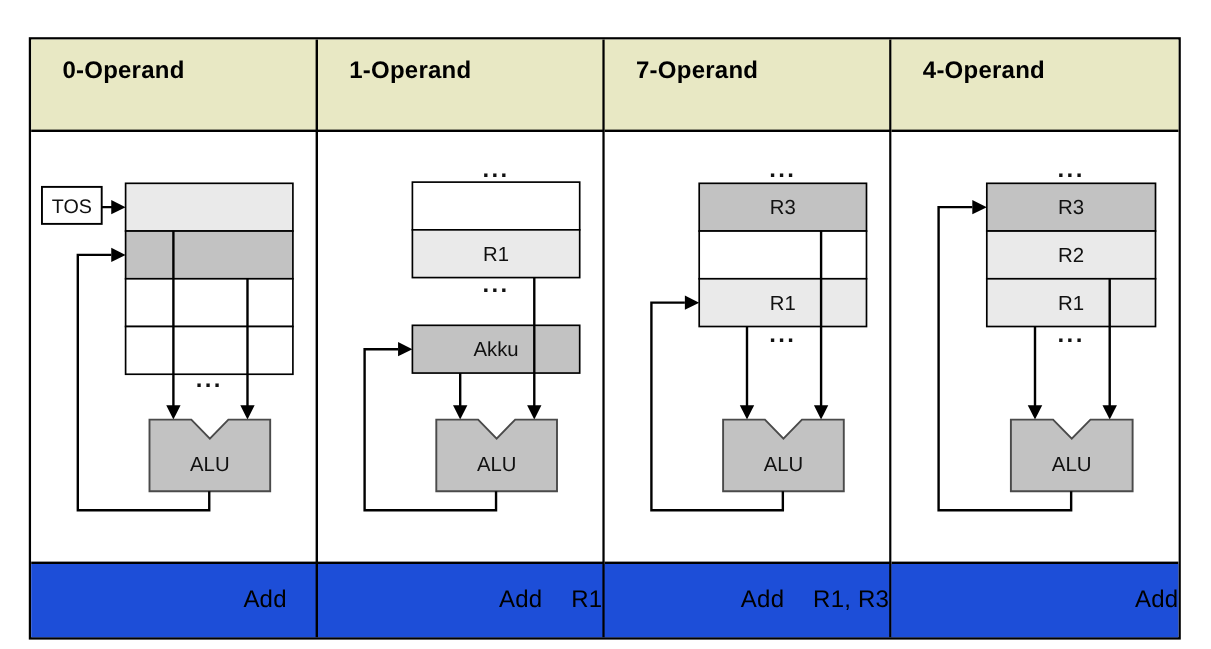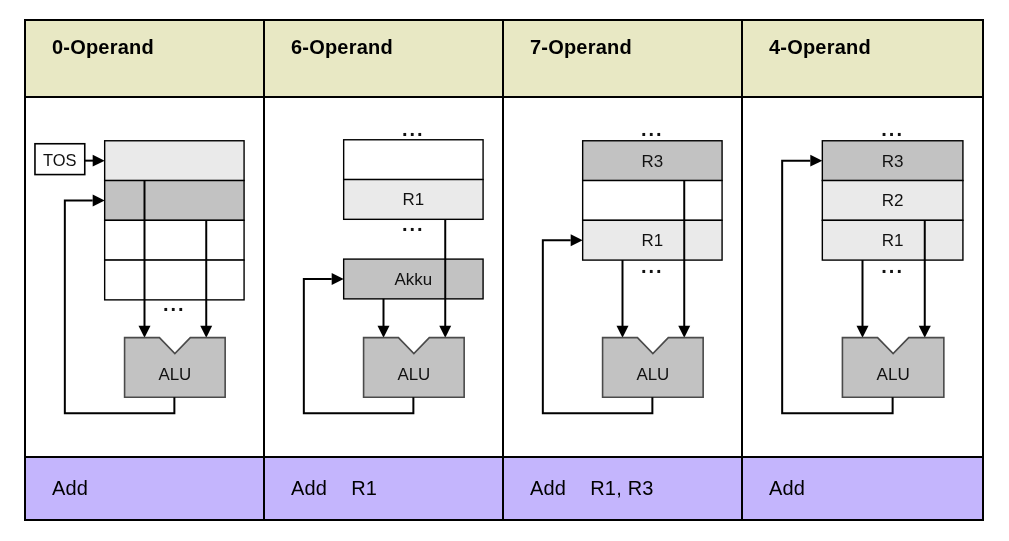--- a/index.html
+++ b/index.html
@@ -5,21 +5,21 @@
   html, body { margin: 0; padding: 0; background: #ffffff; }
   #canvas {
     position: relative;
     width: 1009px; height: 541px;
     background: #ffffff;
     font-family: "Liberation Sans", sans-serif;
     color: #000;
   }
   #arch-table {
     position: absolute;
-    left: 24px; top: 19px;
+    left: 24px; top: 31px;
     width: 960px; height: 502px;
     box-sizing: border-box;
     border: 2px solid #000;
     display: grid;
     grid-template-columns: repeat(4, 1fr);
     grid-template-rows: 77px 360px 1fr;
     background: #fff;
   }
   .cell { box-sizing: border-box; }
   .cell.vline { border-right: 2px solid #000; }
@@ -31,25 +31,25 @@
     letter-spacing: 0.2px;
   }
   .diagram-cell {
     background: #ffffff;
     border-bottom: 2px solid #000;
     position: relative;
     overflow: hidden;
   }
   .diagram-cell svg { display: block; width: 100%; height: 100%; }
   .footer-cell {
-    background: #c4b5fd;
+    background: #1d4ed8;
     display: flex; align-items: center;
-    padding-left: 26px;
     font-size: 20px;
     letter-spacing: 0.2px;
+    justify-content: flex-end;
   }
   .operands { margin-left: 24px; }
 
   
   .reg-rect   { stroke: #000; stroke-width: 1.4px; }
   .reg-white  { fill: #ffffff; }
   .reg-light  { fill: #eaeaea; }
   .reg-dark   { fill: #c2c2c2; }
   .tos-rect   { fill: #ffffff; stroke: #000; stroke-width: 1.6px; }
   .alu-shape  { fill: #c2c2c2; stroke: #4a4a4a; stroke-width: 1.6px; }
@@ -63,21 +63,21 @@
 </head>
 <body>
 
 <div id="canvas">
   <div id="arch-table">
 
     <div class="cell vline header-cell">
       <div>0-Operand</div>
     </div>
     <div class="cell vline header-cell">
-      <div>6-Operand</div>
+      <div>1-Operand</div>
     </div>
     <div class="cell vline header-cell">
       <div>7-Operand</div>
       <div></div>
     </div>
     <div class="cell header-cell">
       <div>4-Operand</div>
       <div></div>
     </div>
 

